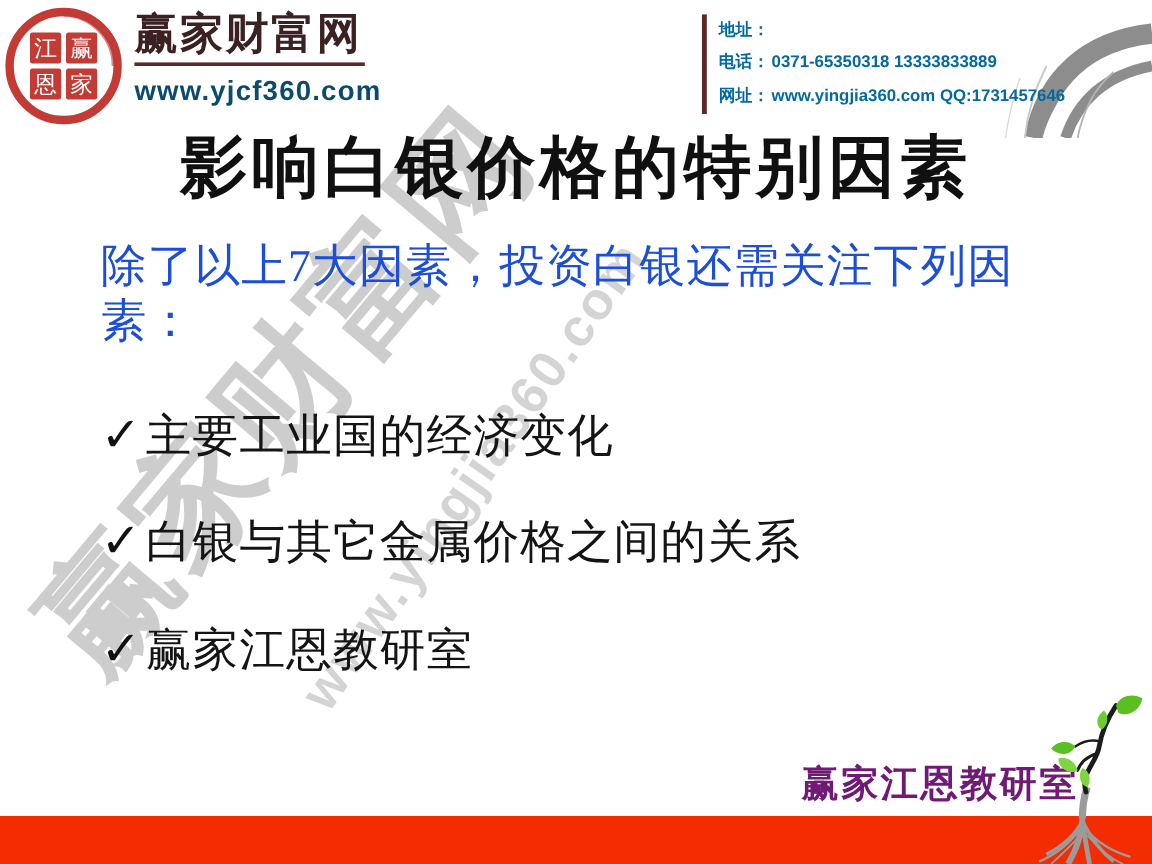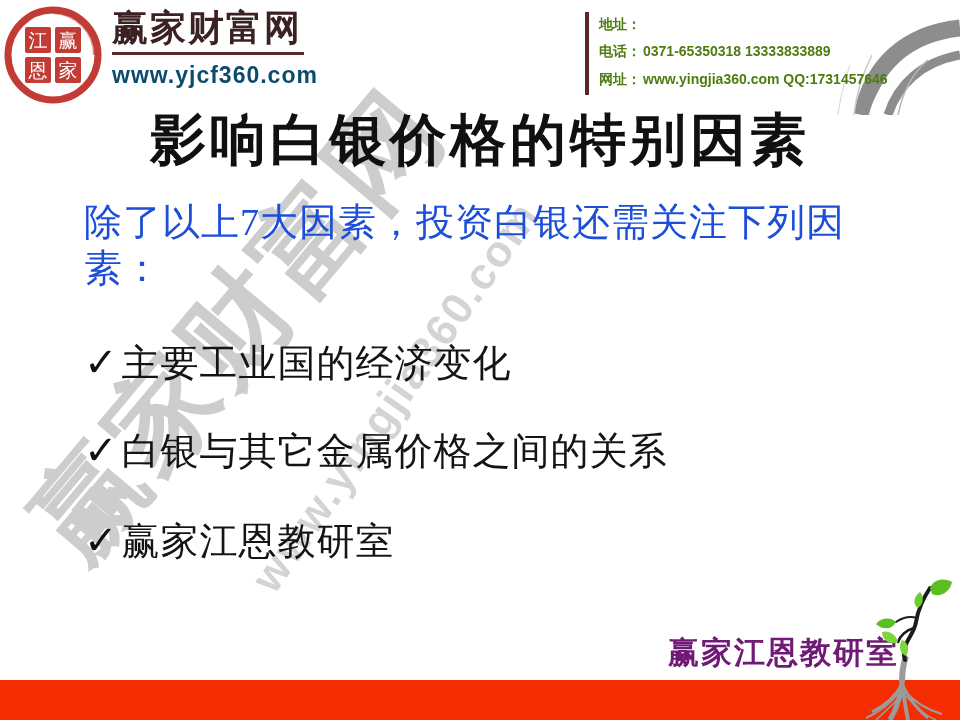--- a/index.html
+++ b/index.html
@@ -10,21 +10,21 @@
   
   .header{position:absolute;left:0;top:0;width:960px;height:110px;z-index:5;}
   .swirl{position:absolute;right:0;top:0;z-index:0;}
   .seal{position:absolute;left:2px;top:4px;width:102px;height:102px;z-index:2;}
   .brand{position:absolute;left:112px;top:10px;z-index:2;}
   .brand-title{font-size:36px;font-weight:bold;color:#3b2121;letter-spacing:2px;line-height:1;}
   .brand-divider{width:192px;height:3px;background:#5a2b2b;margin-top:6px;}
   .brand-url{font-size:23px;font-weight:bold;color:#0c4a6e;margin-top:7px;letter-spacing:1px;}
   .vline{position:absolute;left:585px;top:12px;width:4px;height:83px;background:#5c2626;z-index:2;}
   .contact{position:absolute;left:599px;top:14px;width:356px;z-index:2;}
-  .contact-row{display:flex;margin-bottom:7px;font-size:14px;font-weight:bold;color:#4d7c0f;line-height:1.45;}
+  .contact-row{display:flex;margin-bottom:7px;font-size:14px;font-weight:bold;color:#0369a1;line-height:1.45;}
   .contact-label{white-space:nowrap;margin-right:2px;}
   .contact-value{word-break:break-all;}
   
   .wm-cn{
     position:absolute;left:55px;top:470px;z-index:1;white-space:nowrap;
     font-family:"Liberation Serif","DejaVu Serif",serif;font-weight:bold;
     font-size:108px;color:rgba(90,90,90,0.30);letter-spacing:6px;
     transform:rotate(-50deg);transform-origin:0 50%;
   }
   .wm-url{

